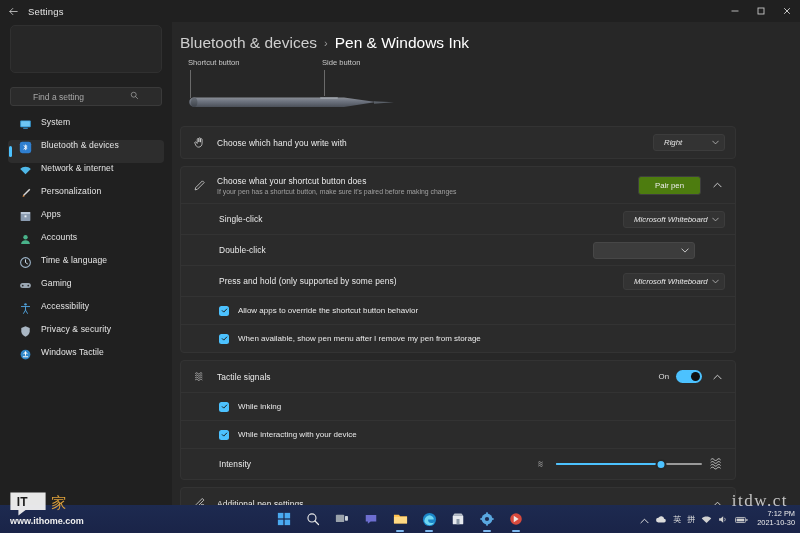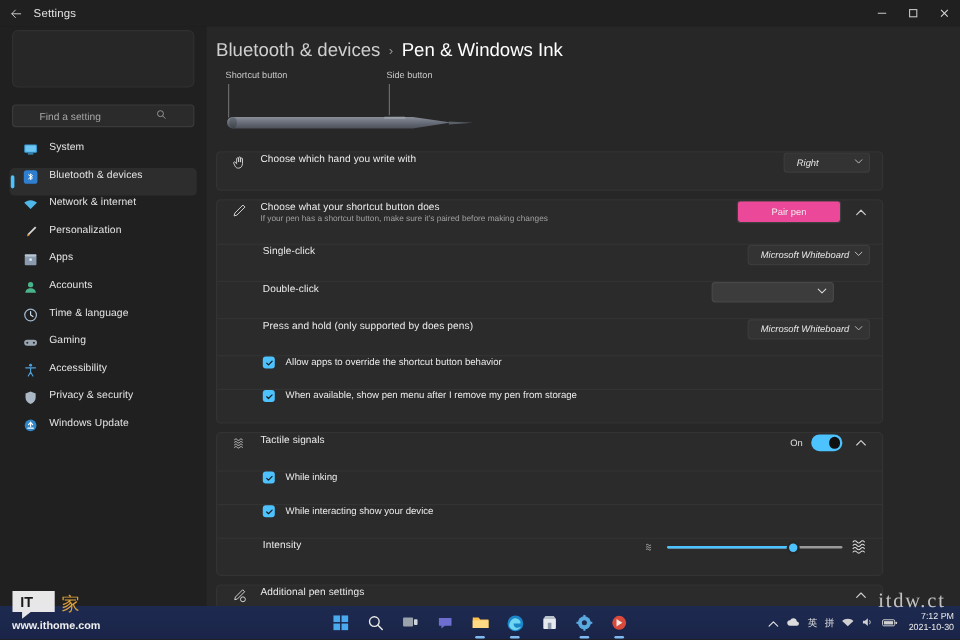--- a/index.html
+++ b/index.html
@@ -127,21 +127,21 @@
   
   .cards { margin: 6px 0 0 8px; width: 556px; }
   .card {
     background: #2b2b2b;
     border: 1px solid #333333;
     border-radius: 4px;
     margin-bottom: 7px;
     overflow: hidden;
   }
   .row {
-    display: flex; align-items: flex-start;
+    display: flex; align-items: center;
     min-height: 31px;
     padding: 0 10px;
   }
   .row.tall { min-height: 36px; }
   .row + .row { border-top: 1px solid #333333; }
   .row-icon {
     width: 16px; height: 16px; flex: 0 0 16px;
     display: flex; align-items: center; justify-content: center;
     margin-right: 10px;
     color: #d6d6d6;
@@ -166,22 +166,22 @@
     font-style: italic;
   }
   .dd.w-sm { width: 72px; }
   .dd.w-lg { width: 102px; }
   .dd.empty { background: #3c3c3c; border-color: #474747; }
   .dd-val { font-size: 7.8px; color: #e6e6e6; flex: 1; white-space: nowrap; }
   .dd-chev { color: #c7c7c7; font-size: 7px; line-height: 1; }
 
   
   .btn {
-    height: 19px; padding: 0 28px;
-    background: #ec4899;
+    height: 19px; padding: 0 16px;
+    background: #4d7c0f;
     border: 1px solid #3e3e3e;
     border-radius: 3px;
     display: flex; align-items: center; justify-content: center;
     font-size: 7.8px; color: #ededed;
   }
   .chev-btn {
     width: 16px; height: 16px;
     display: flex; align-items: center; justify-content: center;
     color: #cdcdcd;
   }
@@ -425,21 +425,21 @@
       </div>
 
       <div class="navitem">
         <span class="navicon">
           <svg width="13" height="13" viewBox="0 0 16 16">
               <circle cx="8" cy="8" r="6" fill="#2f86c8"></circle>
               <path d="M8 4.6V9M5.9 7.2L8 4.8l2.1 2.4" stroke="#fff" stroke-width="1.2" fill="none" stroke-linecap="round" stroke-linejoin="round"></path>
               <path d="M5.2 10.8h5.6" stroke="#fff" stroke-width="1.2" stroke-linecap="round"></path>
             </svg>
         </span>
-        <span class="navlabel">Windows Update</span>
+        <span class="navlabel">Windows Tactile</span>
       </div>
 
     </div>
   </div>
 
   <div class="main">
 
     <div class="crumbs">
       <span class="crumb-a">Bluetooth &amp; devices</span>
       <span class="crumb-sep">›</span>
@@ -545,21 +545,21 @@
                 <svg width="8" height="5" viewBox="0 0 10 6">
                     <path d="M1 1l4 4 4-4" fill="none" stroke="#d8d8d8" stroke-width="1.1" stroke-linecap="round" stroke-linejoin="round"></path>
                   </svg>
               </span>
             </div>
           </div>
         </div>
 
         <div class="row sub-row">
           <div class="row-text">
-            <div class="row-title">Press and hold (only supported by does pens)</div>
+            <div class="row-title">Press and hold (only supported by some pens)</div>
           </div>
           <div class="row-right">
             <div class="dd w-lg">
               <span class="dd-val">Microsoft Whiteboard</span>
               <span class="dd-chev">
                 <svg width="7" height="5" viewBox="0 0 10 6">
                     <path d="M1 1l4 4 4-4" fill="none" stroke="#c7c7c7" stroke-width="1.1" stroke-linecap="round" stroke-linejoin="round"></path>
                   </svg>
               </span>
             </div>
@@ -622,21 +622,21 @@
           </span>
           <span class="cb-label">While inking</span>
         </div>
 
         <div class="row cb-row">
           <span class="cbx">
             <svg width="7" height="7" viewBox="0 0 10 10">
                 <path d="M1.8 5.2l2.1 2.1 4.3-4.4" fill="none" stroke="#1b1b1b" stroke-width="1.4" stroke-linecap="round" stroke-linejoin="round"></path>
               </svg>
           </span>
-          <span class="cb-label">While interacting show your device</span>
+          <span class="cb-label">While interacting with your device</span>
         </div>
 
         <div class="row sub-row">
           <div class="row-text">
             <div class="row-title">Intensity</div>
           </div>
           <div class="row-right slider-wrap">
             <span class="wave-ico">
               <svg width="13" height="11" viewBox="0 0 16 14">
                   <g fill="none" stroke="#cfcfcf" stroke-width="0.8" stroke-linecap="round">

